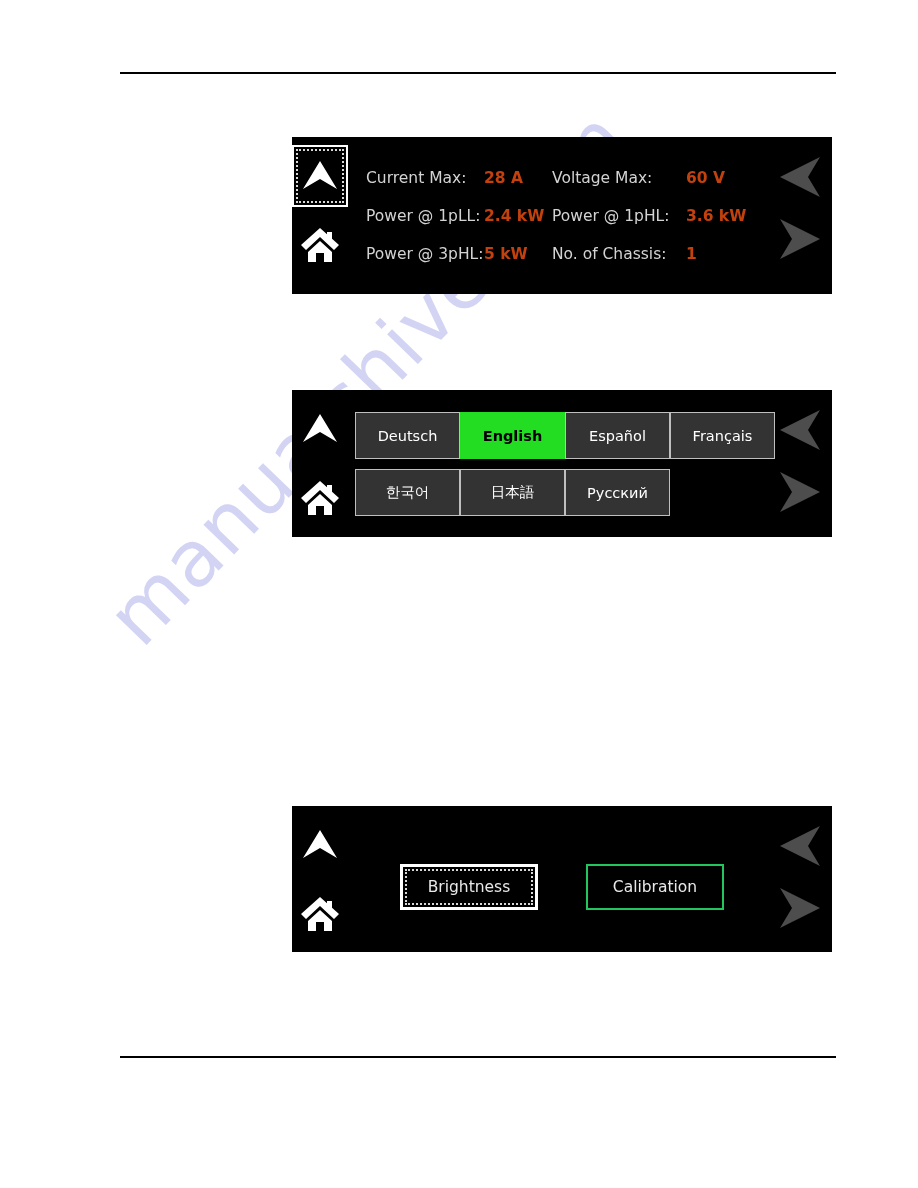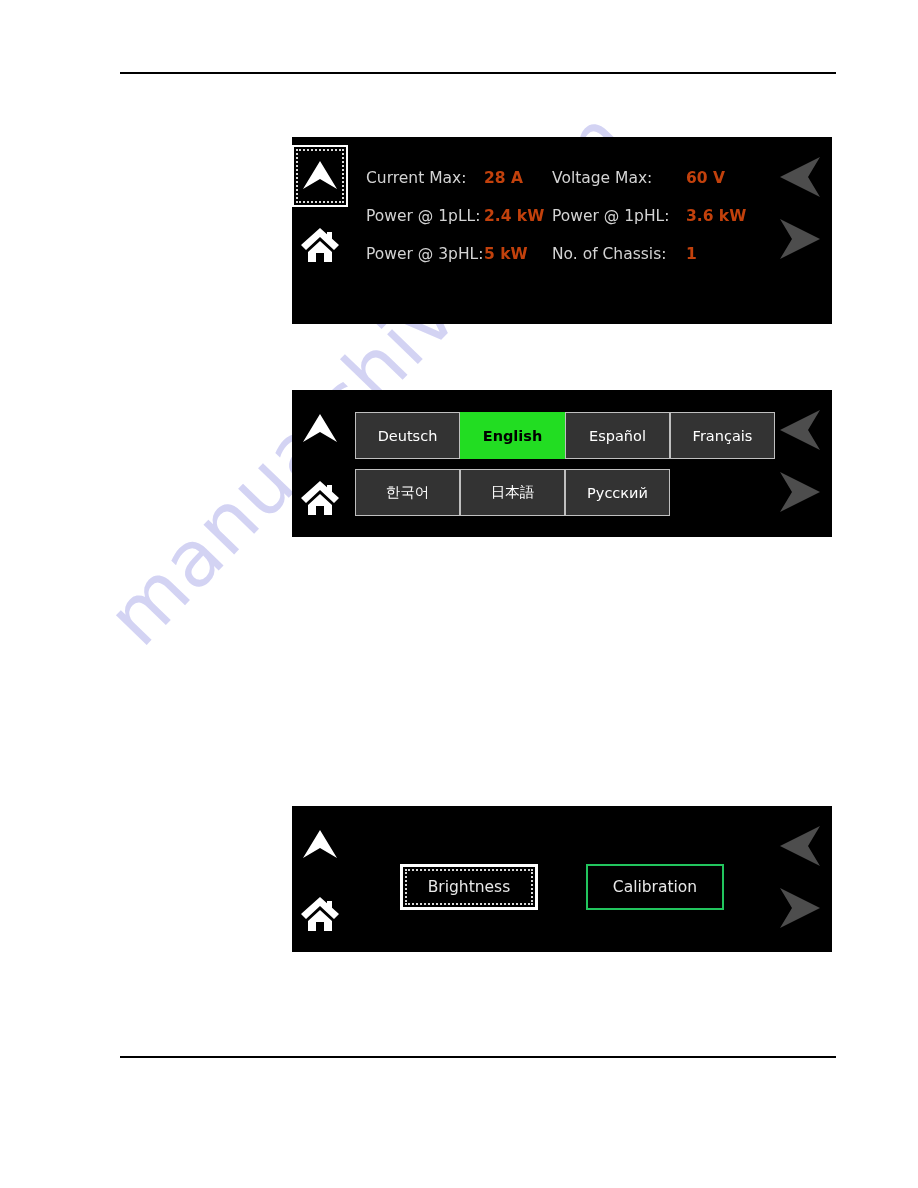--- a/index.html
+++ b/index.html
@@ -43,21 +43,21 @@
     z-index: 0;
   }
 
   
   .panel {
     position: absolute;
     background: #000000;
     z-index: 2;
     overflow: hidden;
   }
-  #panel-status   { left: 292px; top: 137px; width: 540px; height: 187px; }
+  #panel-status   { left: 292px; top: 137px; width: 540px; height: 157px; }
   #panel-language { left: 292px; top: 390px; width: 540px; height: 147px; }
   #panel-display  { left: 292px; top: 806px; width: 540px; height: 146px; }
 
   
   .nav-left {
     position: absolute;
     left: 0;
     top: 0;
     width: 58px;
     height: 100%;

